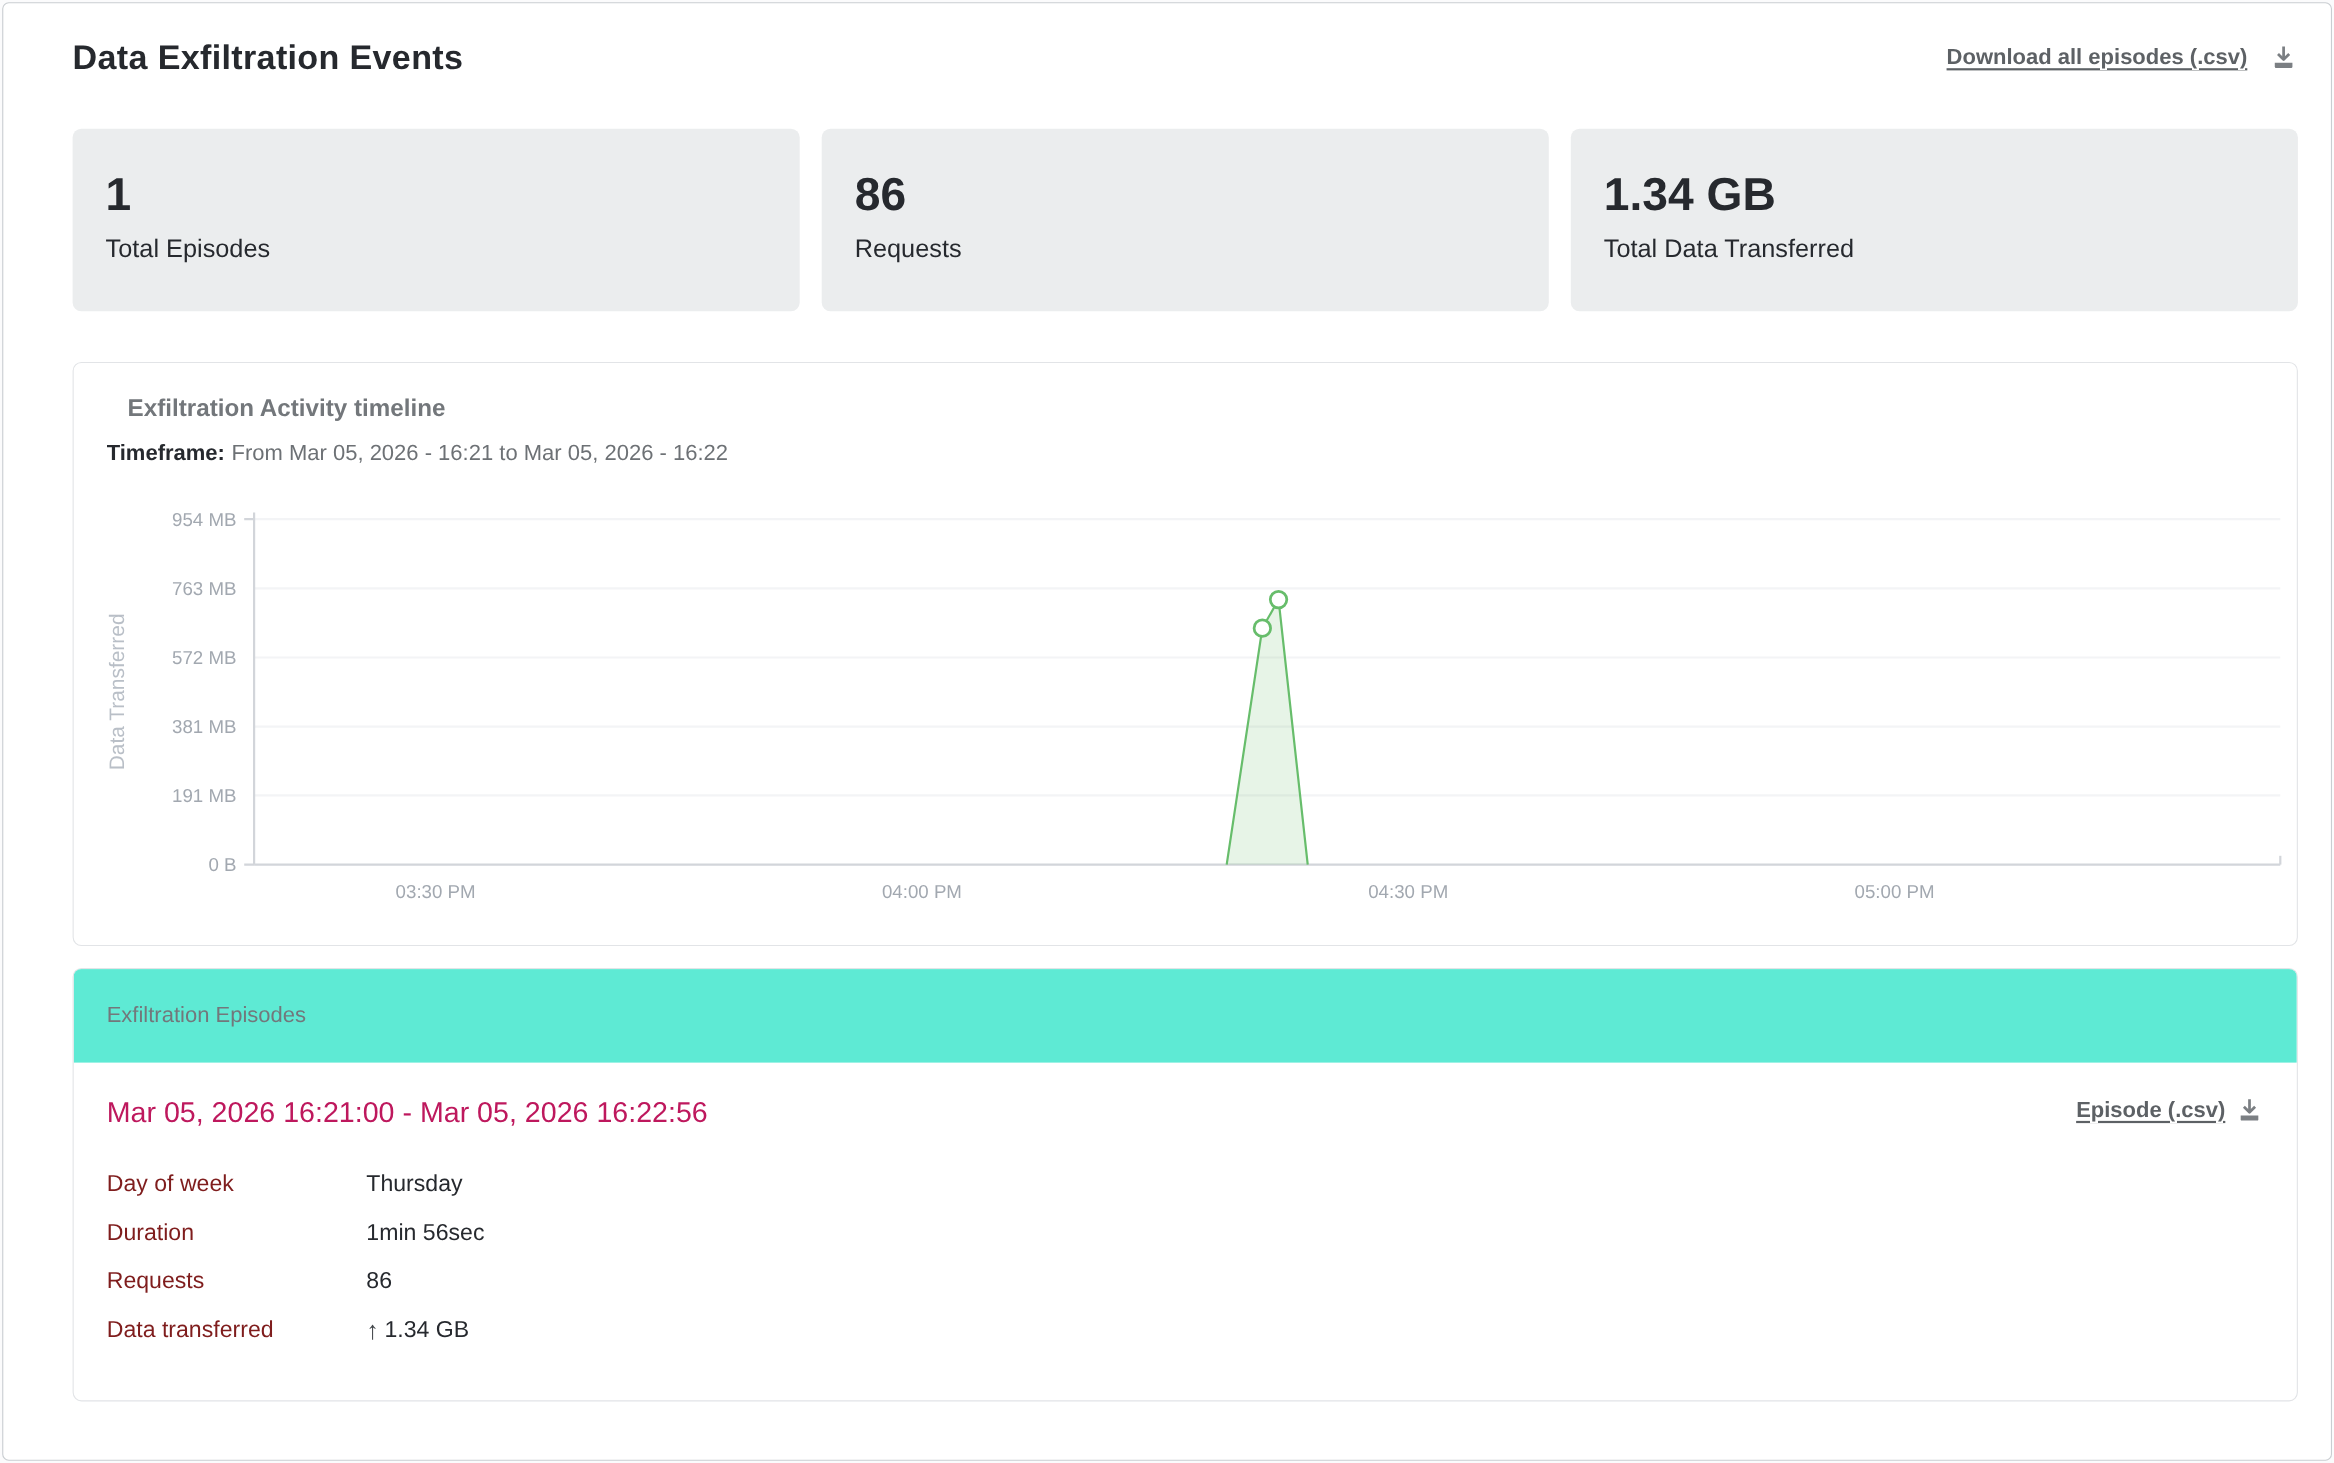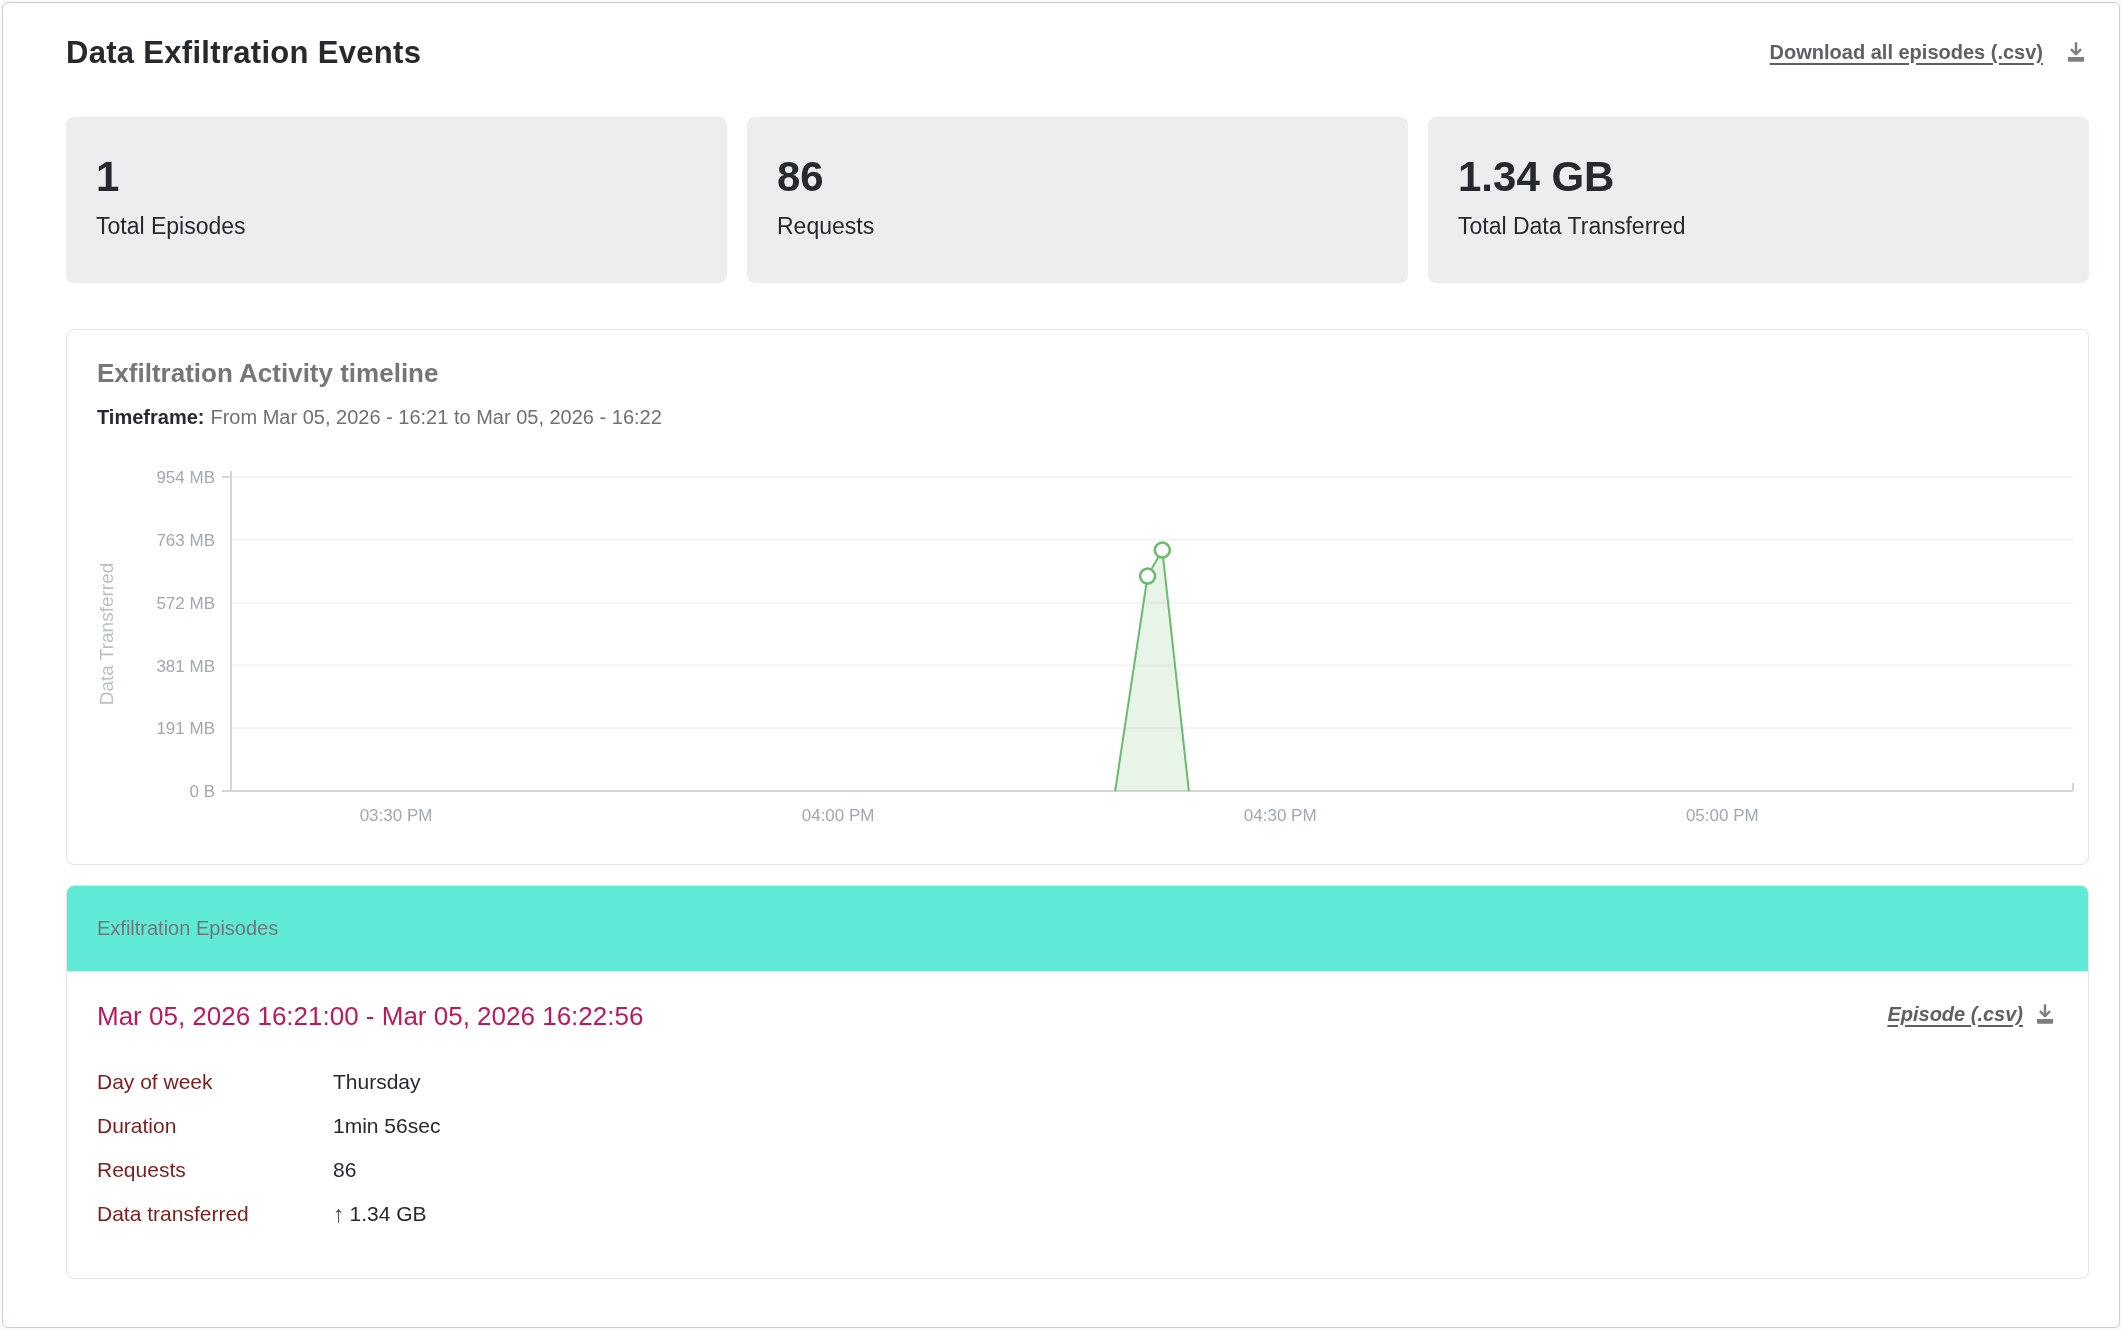--- a/index.html
+++ b/index.html
@@ -13,31 +13,31 @@
   .dl-link { display:flex; align-items:center; gap:20px; margin-top:8px; cursor:pointer; text-decoration:none; }
   .dl-link .dl-text { font-size:20px; font-weight:700; color:#5d6165; text-decoration:underline; text-underline-offset:4px; }
   .dl-icon { width:26px; height:26px; flex:0 0 auto; }
 
   .stats { display:flex; gap:20px; margin:46px 30px 0 30px; }
   .stat-card { flex:1 1 0; background:#ebedee; border-radius:8px; height:166px; padding:26px 30px; }
   .stat-value { font-size:42px; font-weight:700; color:#26292e; margin-top:10px; }
   .stat-label { font-size:23px; color:#26292e; margin-top:12px; }
 
   .chart-card { margin:46px 30px 0 30px; border:1px solid #e2e4e7; border-radius:8px; padding:28px 30px 20px 30px; background:#fff; }
-  .chart-title { font-size:26px; font-weight:700; color:#73777b; }
+  .chart-title { font-size:22px; font-weight:700; color:#73777b;margin-left:19px; }
   .timeframe { margin-top:17px; font-size:20px; color:#6d7175; }
   .timeframe b { color:#26292e; font-weight:700; margin-right:6px; }
   .chart-svg { display:block; margin-top:10px; }
 
   .episodes-card { margin:20px 30px 0 30px; border:1px solid #e2e4e7; border-radius:8px; background:#fff; overflow:hidden; }
   .episodes-header { background:#5eead4; padding:31px 30px; font-size:20px; font-weight:400; color:#73777b; }
   .episode-body { padding:30px 30px 42px 30px; }
   .episode-top { display:flex; justify-content:space-between; align-items:flex-start; }
   .episode-title { font-size:26px; font-weight:400; color:#be185d; }
-  .ep-link { display:flex; align-items:center; gap:9px; cursor:pointer; text-decoration:none;font-style:italic; }
+  .ep-link { display:flex; align-items:center; gap:9px; cursor:pointer; text-decoration:none; }
   .ep-link .dl-text { font-size:20px; font-weight:700; color:#5d6165; text-decoration:underline; text-underline-offset:4px; }
 
   .fields { margin-top:28px; }
   .field-row { display:flex; align-items:center; min-height:44px; font-size:21px; }
   .field-label { width:236px; color:#7f1d1d; flex:0 0 auto; }
   .field-value { color:#26292e; display:flex; align-items:center; gap:5px; }
   .arrow-up { font-size:23px; color:#43474b; font-weight:400; line-height:1; }
 </style>
 </head>
 <body>

